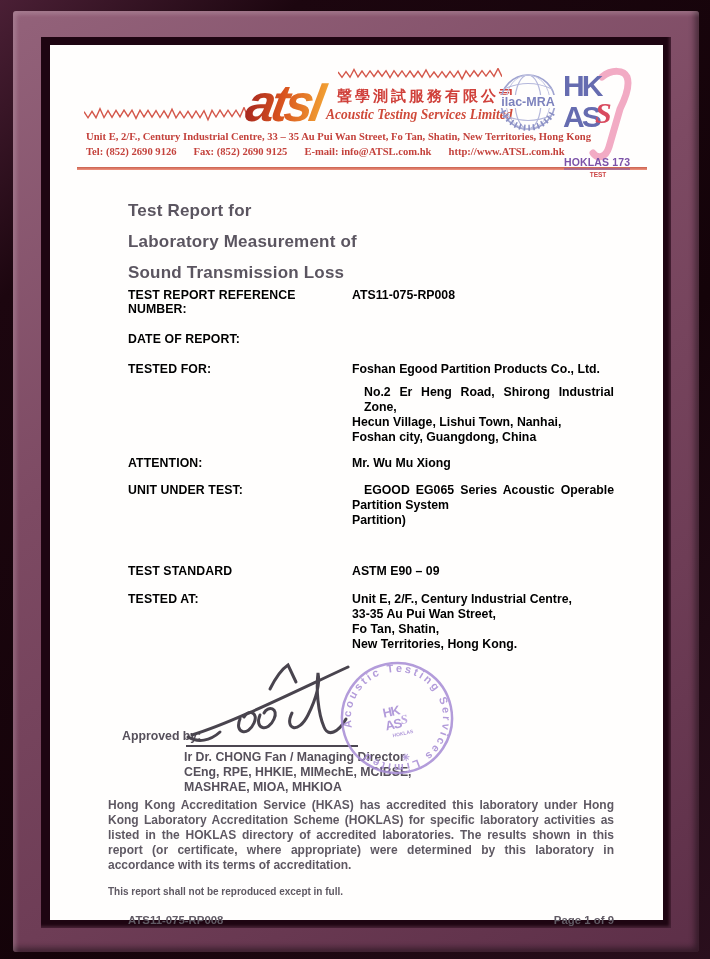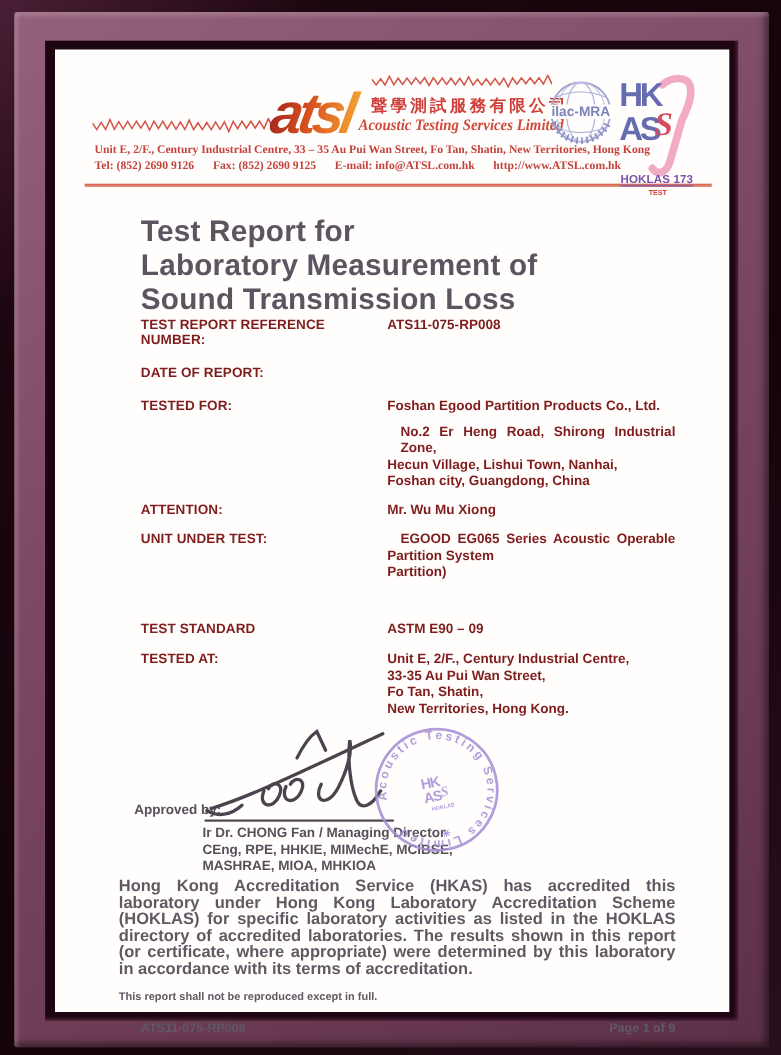--- a/index.html
+++ b/index.html
@@ -26,43 +26,43 @@
   .addr1{position:absolute;left:36px;top:86px;width:566px;font-family:"Liberation Serif",serif;font-weight:bold;
     font-size:10.6px;color:#c4423c;white-space:nowrap;}
   .addr2{position:absolute;left:36px;top:101px;display:flex;gap:17px;font-family:"Liberation Serif",serif;
     font-weight:bold;font-size:10.6px;color:#c4423c;white-space:nowrap;}
   .red-rule{position:absolute;left:27px;top:122px;width:570px;height:3px;
     background:linear-gradient(#c9604e,#ef9480);}
   .ilac{position:absolute;left:446px;top:26px;}
   .hkas{position:absolute;left:512px;top:22px;}
 
   
-  .title{position:absolute;left:78px;top:150px;font-size:27px;font-weight:bold;color:#5b5560;line-height:31px;letter-spacing:.2px;}
-
-  
-  .fields{position:absolute;left:78px;top:243px;width:486px;font-size:12.3px;font-weight:bold;color:#7f1d1d;}
+  .title{position:absolute;left:78px;top:150px;font-size:17px;font-weight:bold;color:#5b5560;line-height:31px;letter-spacing:.2px;}
+
+  
+  .fields{position:absolute;left:78px;top:243px;width:486px;font-size:12.3px;font-weight:bold;color:#000000;}
   .frow{display:flex;}
   .flabel{width:224px;flex:none;letter-spacing:.1px;}
   .fvalue{width:262px;}
   .fvalue .ln{line-height:15px;}
   .jl{text-align:justify;text-align-last:justify;padding-left:12px;}
   .mb16{margin-bottom:16px;} .mb8{margin-bottom:8px;} .mb11{margin-bottom:11px;}
   .mb12{margin-bottom:12px;} .mb36{margin-bottom:36px;} .mb13{margin-bottom:13px;}
 
   
   .approval{position:absolute;left:72px;top:612px;width:450px;height:160px;font-size:12.3px;font-weight:bold;color:#56505b;}
   .approved-label{position:absolute;left:0;top:72px;}
   .sig{position:absolute;left:62px;top:0;}
   .sig-line{position:absolute;left:64px;top:88px;width:172px;border-top:2px solid #4c4751;}
   .sig-names{position:absolute;left:62px;top:93px;line-height:15px;white-space:nowrap;}
   .stamp{position:absolute;left:216px;top:2px;opacity:.88;transform:rotate(-12deg);}
 
   
   .footer{position:absolute;left:58px;top:753px;width:506px;font-weight:bold;color:#5f5963;}
-  .acc-text{font-size:15px;line-height:15px;text-align:justify;}
+  .acc-text{font-size:12px;line-height:15px;text-align:justify;}
   .note{margin-top:13px;font-size:10px;}
   .bottom-row{margin-top:17px;display:flex;justify-content:space-between;padding-left:20px;font-size:11.4px;}
 </style>
 </head>
 <body>
 
 <div class="frame-outer"></div>
 <div class="frame-bevel"></div>
 <div class="frame-dark"></div>
 

